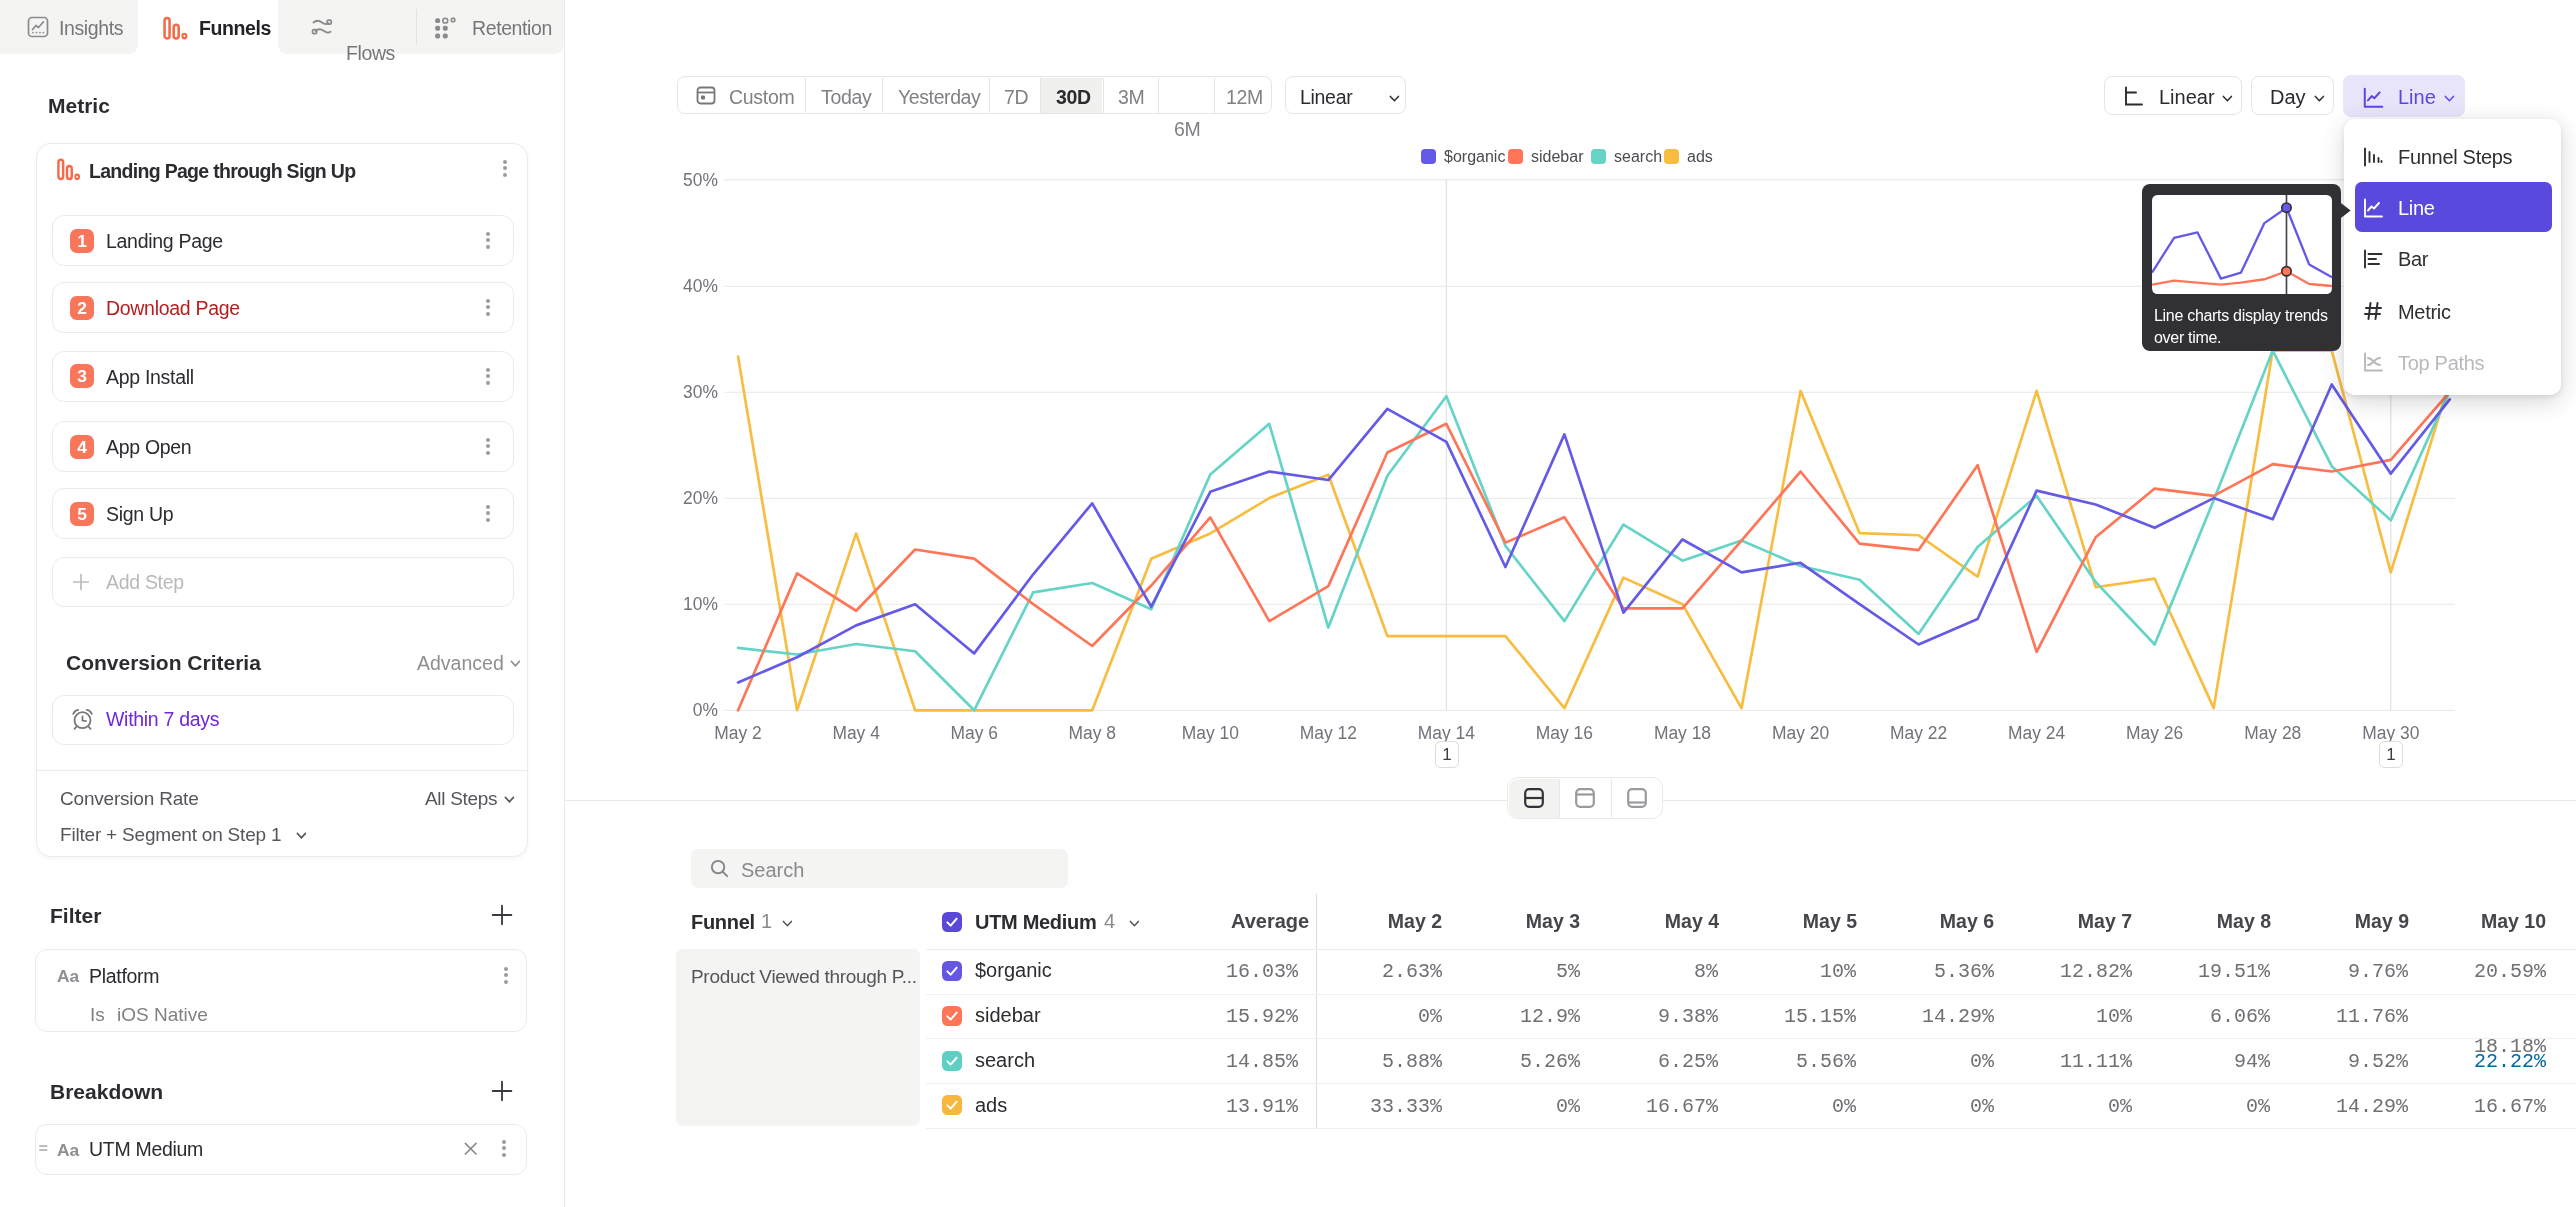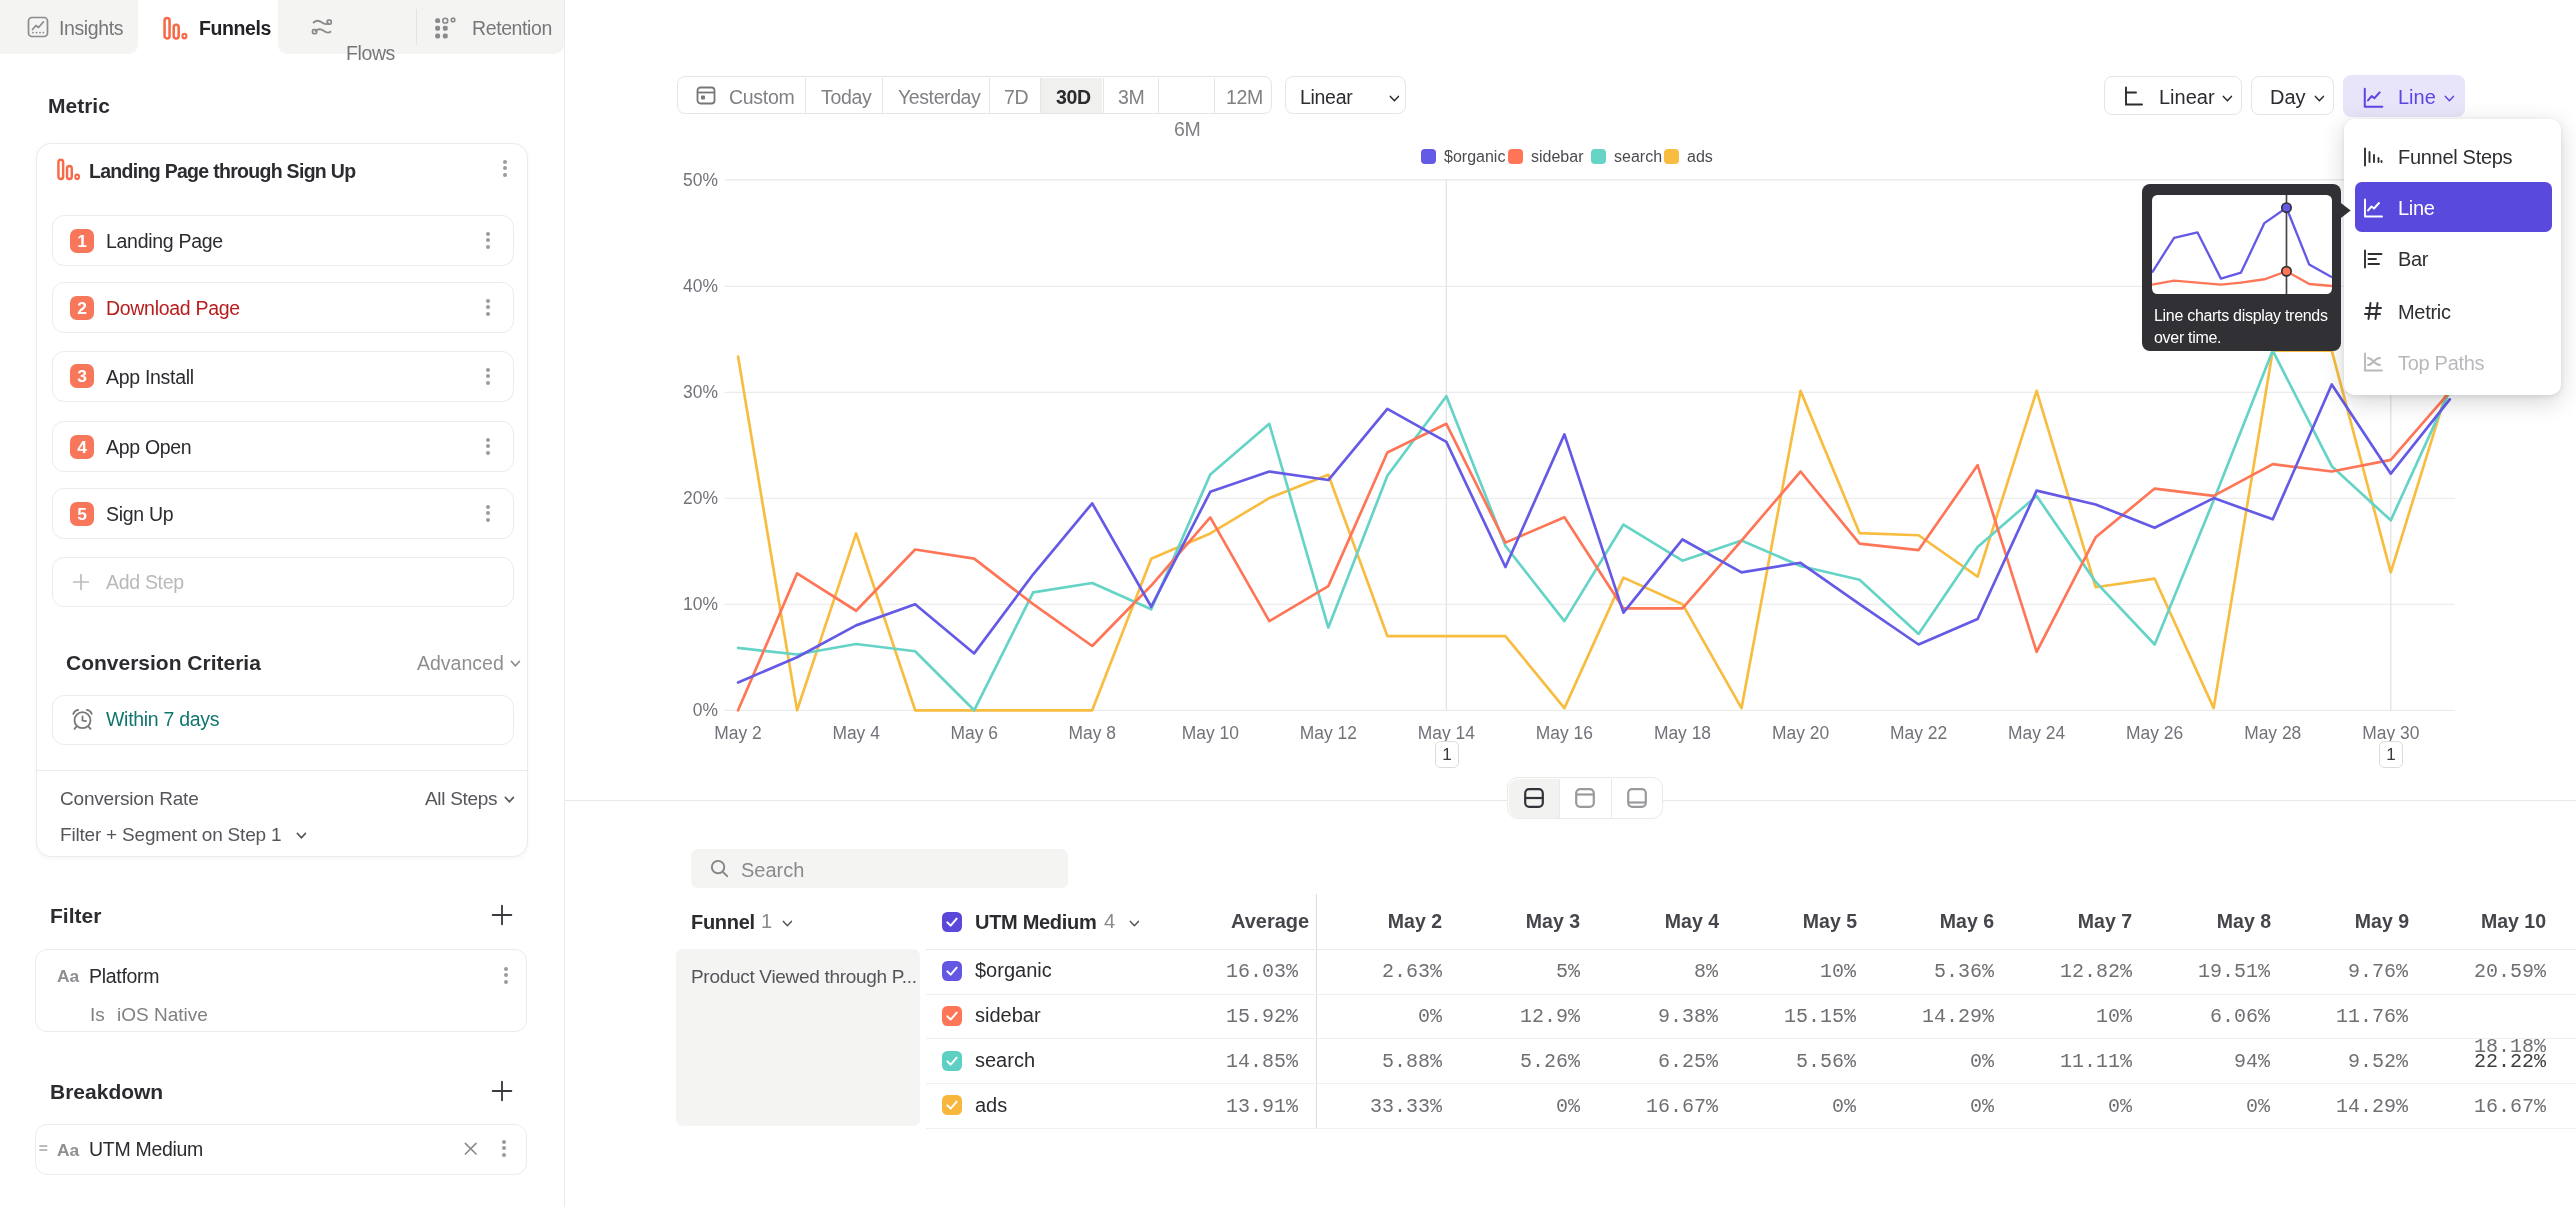--- a/index.html
+++ b/index.html
@@ -151,21 +151,21 @@
 <div class="abs" style="left:69px;top:706px;">
 <svg width="27" height="27" viewBox="0 0 24 24" fill="none" stroke="#77777b" stroke-width="1.6" stroke-linecap="round">
   <circle cx="12" cy="12.6" r="7.1"></circle>
   <polyline points="12,9.3 12,12.9 15.1,13.5"></polyline>
   <path d="M8.1 3.5 C6.1 3.8 4.5 5.2 3.8 7.0"></path>
   <path d="M15.9 3.5 C17.9 3.8 19.5 5.2 20.2 7.0"></path>
   <path d="M6.4 18.6 L4.9 20.3"></path>
       <path d="M17.6 18.6 L19.1 20.3"></path>
 </svg>
   </div>
-<div class="abs" style="left:106px;top:708px;font-size:19.5px;letter-spacing:-0.3px;color:#0f766e;font-weight:500;">Within 7 days</div>
+<div class="abs" style="left:106px;top:708px;font-size:19.5px;letter-spacing:-0.3px;color:#6d28d9;font-weight:500;">Within 7 days</div>
 
 <div class="abs" style="left:36px;top:770px;width:492px;height:1.3px;background:#ebebe9;"></div>
 <div class="abs" style="left:60px;top:788px;font-size:19px;letter-spacing:-0.2px;color:#55555b;font-weight:500;">Conversion Rate</div>
 <div class="abs" style="left:425px;top:788px;font-size:19px;letter-spacing:-0.3px;color:#55555b;font-weight:500;">All Steps</div>
 <div class="abs" style="left:502px;top:792px;">
     <svg width="14.8" height="14.8" viewBox="0 0 22 22" fill="none" stroke="#55555b" stroke-width="2.4" stroke-linecap="round">
       <polyline points="5,8 11,14.5 17,8"></polyline>
     </svg>
   </div>
 <div class="abs" style="left:60px;top:824px;font-size:19px;letter-spacing:-0.2px;color:#55555b;font-weight:500;">Filter + Segment on Step 1</div>
@@ -468,21 +468,21 @@
 <div class="abs" style="left:975px;top:1049px;font-size:20px;color:#2b2b30;">search</div>
 <div class="abs" style="left:1184px;top:1050px;width:114px;font-family:'Liberation Mono',monospace;font-size:20px;color:#6f6f74;text-align:right;">14.85%</div>
 <div class="abs" style="left:1328px;top:1050px;width:114px;font-family:'Liberation Mono',monospace;font-size:20px;color:#6f6f74;text-align:right;">5.88%</div>
 <div class="abs" style="left:1466px;top:1050px;width:114px;font-family:'Liberation Mono',monospace;font-size:20px;color:#6f6f74;text-align:right;">5.26%</div>
 <div class="abs" style="left:1604px;top:1050px;width:114px;font-family:'Liberation Mono',monospace;font-size:20px;color:#6f6f74;text-align:right;">6.25%</div>
 <div class="abs" style="left:1742px;top:1050px;width:114px;font-family:'Liberation Mono',monospace;font-size:20px;color:#6f6f74;text-align:right;">5.56%</div>
 <div class="abs" style="left:1880px;top:1050px;width:114px;font-family:'Liberation Mono',monospace;font-size:20px;color:#6f6f74;text-align:right;">0%</div>
 <div class="abs" style="left:2018px;top:1050px;width:114px;font-family:'Liberation Mono',monospace;font-size:20px;color:#6f6f74;text-align:right;">11.11%</div>
 <div class="abs" style="left:2156px;top:1050px;width:114px;font-family:'Liberation Mono',monospace;font-size:20px;color:#6f6f74;text-align:right;">94%</div>
 <div class="abs" style="left:2294px;top:1050px;width:114px;font-family:'Liberation Mono',monospace;font-size:20px;color:#6f6f74;text-align:right;">9.52%</div>
-<div class="abs" style="left:2432px;top:1050px;width:114px;font-family:'Liberation Mono',monospace;font-size:20px;color:#404040;text-align:right;">22.22%</div>
+<div class="abs" style="left:2432px;top:1050px;width:114px;font-family:'Liberation Mono',monospace;font-size:20px;color:#0369a1;text-align:right;">22.22%</div>
 <div class="abs" style="left:942px;top:1095px;width:20px;height:20px;background:#f6b73c;border-radius:5.4px;"></div>
 <div class="abs" style="left:942px;top:1095px;">
     <svg width="20" height="20" viewBox="0 0 30 30" fill="none" stroke="#fff" stroke-width="3" stroke-linecap="round" stroke-linejoin="round">
       <polyline points="8,15.5 13,20.5 22,10"></polyline>
     </svg>
   </div>
 <div class="abs" style="left:975px;top:1094px;font-size:20px;color:#2b2b30;">ads</div>
 <div class="abs" style="left:1184px;top:1095px;width:114px;font-family:'Liberation Mono',monospace;font-size:20px;color:#6f6f74;text-align:right;">13.91%</div>
 <div class="abs" style="left:1328px;top:1095px;width:114px;font-family:'Liberation Mono',monospace;font-size:20px;color:#6f6f74;text-align:right;">33.33%</div>
 <div class="abs" style="left:1466px;top:1095px;width:114px;font-family:'Liberation Mono',monospace;font-size:20px;color:#6f6f74;text-align:right;">0%</div>

